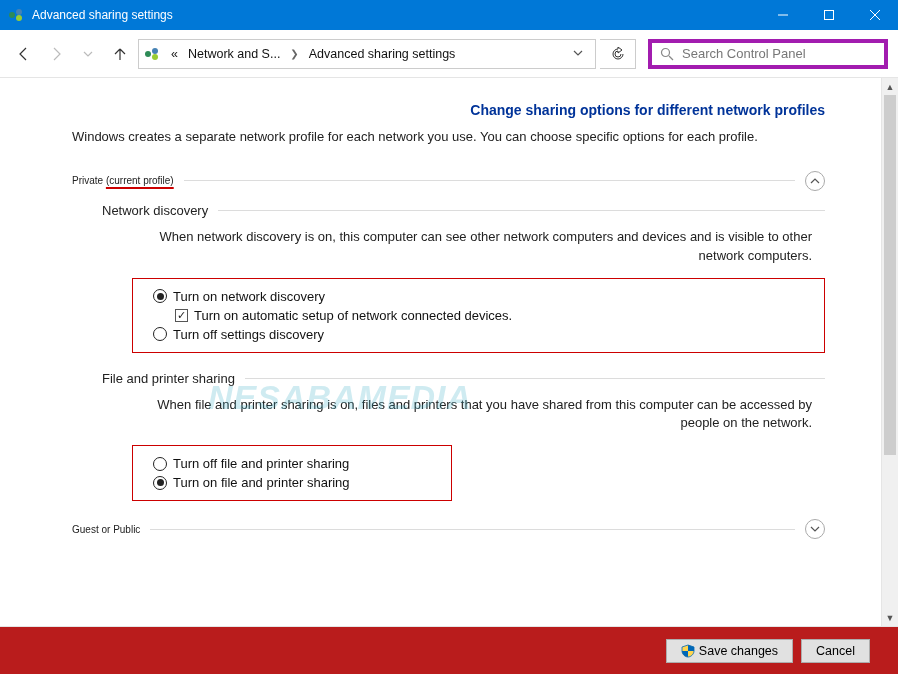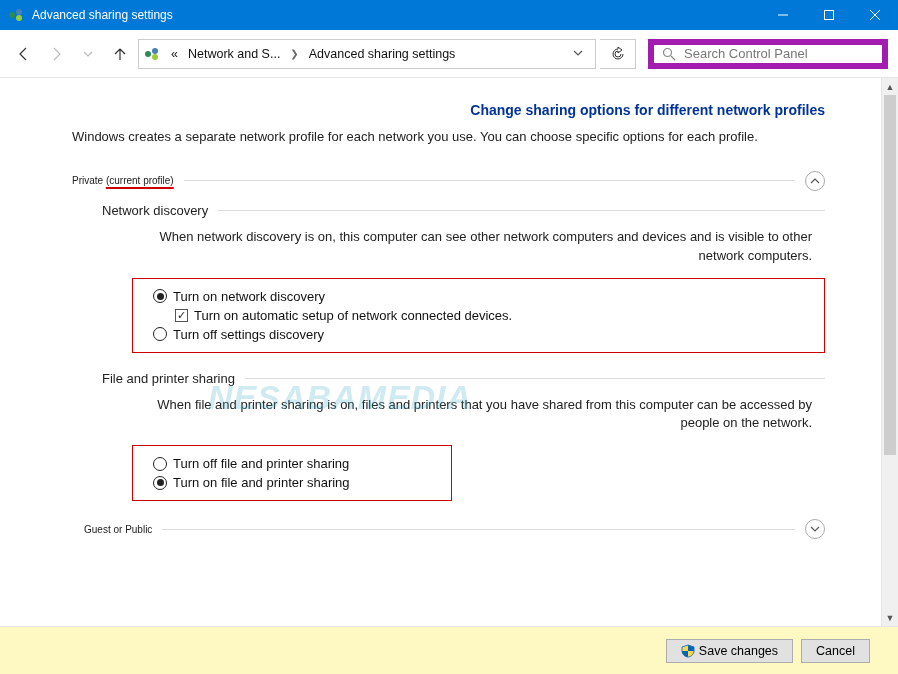--- a/index.html
+++ b/index.html
@@ -14,21 +14,21 @@
 
 .navbar { height: 48px; border-bottom: 1px solid #e5e5e5; display: flex; align-items: center; padding: 0 10px; gap: 4px; background:#fff; }
 .nav-btn { width: 28px; height: 28px; display:flex; align-items:center; justify-content:center; color:#555; }
 .nav-btn.disabled { color: #bbb; }
 .breadcrumb { flex:1; height:30px; border:1px solid #ccc; display:flex; align-items:center; padding:0 4px; font-size:12.5px; color:#111; gap:2px; }
 .breadcrumb .bc-icon { width:18px; height:18px; margin-right:4px; }
 .breadcrumb .bc-sep { color:#666; padding:0 4px; font-size:10px; }
 .breadcrumb .bc-item { padding:2px 4px; white-space:nowrap; }
 .breadcrumb .bc-chevdown { margin-left:auto; padding:0 8px; color:#555; }
 .refresh-box { width:36px; height:30px; border:1px solid #ccc; border-left:none; display:flex; align-items:center; justify-content:center; color:#333; }
-.search-box { width:240px; height:30px; border:6px solid #a21caf; margin-left:8px; display:flex; align-items:center; padding:0 8px; color:#777; font-size:13px; gap:8px; }
+.search-box { width:240px; height:30px; border:4px solid #a21caf; margin-left:8px; display:flex; align-items:center; padding:0 8px; color:#777; font-size:13px; gap:8px; }
 
 
 .content-wrap { flex:1; display:flex; overflow:hidden; }
 .content { flex:1; overflow-y:auto; padding: 24px 56px 20px 72px; position:relative; }
 .scrollbar { width:17px; background:#f0f0f0; border-left:1px solid #e5e5e5; display:flex; flex-direction:column; }
 .scrollbar .sb-btn { height:17px; display:flex; align-items:center; justify-content:center; color:#555; font-size:9px; }
 .scrollbar .sb-track { flex:1; position:relative; }
 .scrollbar .sb-thumb { position:absolute; left:2px; right:2px; top:0; height:360px; background:#cdcdcd; }
 
 h1.page-title { color:#003399; font-weight:700; font-size:14px; margin-bottom:10px;text-align:right; }
@@ -47,21 +47,21 @@
 .option-box { margin-left:30px; padding:8px 20px; }
 .option-box.highlight { border:1.5px solid #c00;text-align:right; }
 .radio-row, .check-row { display:flex; align-items:center; font-size:13px; color:#111; padding:2px 0; gap:6px; }
 .check-row { margin-left:22px; }
 
 .radio { width:14px; height:14px; border:1.5px solid #222; border-radius:50%; display:inline-flex; align-items:center; justify-content:center; flex-shrink:0; }
 .radio.checked::after { content:''; width:7px; height:7px; background:#222; border-radius:50%; }
 .checkbox { width:13px; height:13px; border:1px solid #555; display:inline-flex; align-items:center; justify-content:center; flex-shrink:0; font-size:11px; color:#222; line-height:1; }
 
 
-.footer { height:48px; border-top:1px solid #e5e5e5; display:flex; align-items:center; justify-content:flex-end; padding:0 28px; gap:8px; background:#fef9c3; }
+.footer { height:48px; border-top:1px solid #e5e5e5; display:flex; align-items:center; justify-content:flex-end; padding:0 28px; gap:8px; background:#b91c1c; }
 .btn { height:24px; border:1px solid #adadad; background:#e1e1e1; font-size:12.5px; padding:0 14px; display:inline-flex; align-items:center; gap:4px; cursor:default; }
 .shield { width:14px; height:14px; }
 
 
 .watermark { position:absolute; left:208px; top:300px; font-size:34px; font-weight:700; color:rgba(64,176,200,0.25); font-style:italic; letter-spacing:1px; pointer-events:none; user-select:none; }
 </style>
 </head>
 <body>
 
 <div class="titlebar">
@@ -191,21 +191,21 @@
           <span class="radio"></span>
           <span>Turn off file and printer sharing</span>
         </label>
         <label class="radio-row">
           <span class="radio checked"></span>
           <span>Turn on file and printer sharing</span>
         </label>
       </div>
     </div>
 
-    <div class="profile-header" style="margin-top:12px;margin-left:12px;">
+    <div class="profile-header" style="margin-top:12px;">
       <span>Guest or Public</span>
       <div class="hr"></div>
       <div class="collapse-btn">
         <svg width="10" height="10" viewBox="0 0 10 10">
             <path d="M1 3 L5 7 L9 3" fill="none" stroke="#555" stroke-width="1.2"></path>
           </svg>
       </div>
     </div>
   </div>
 

